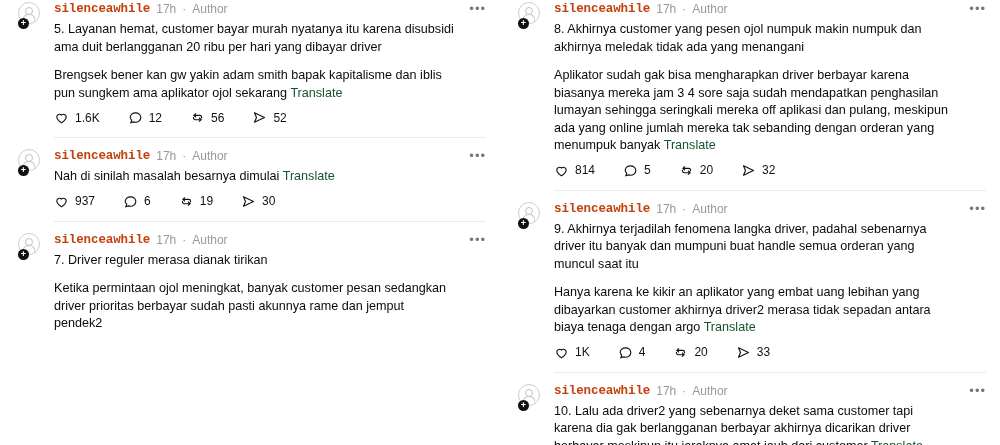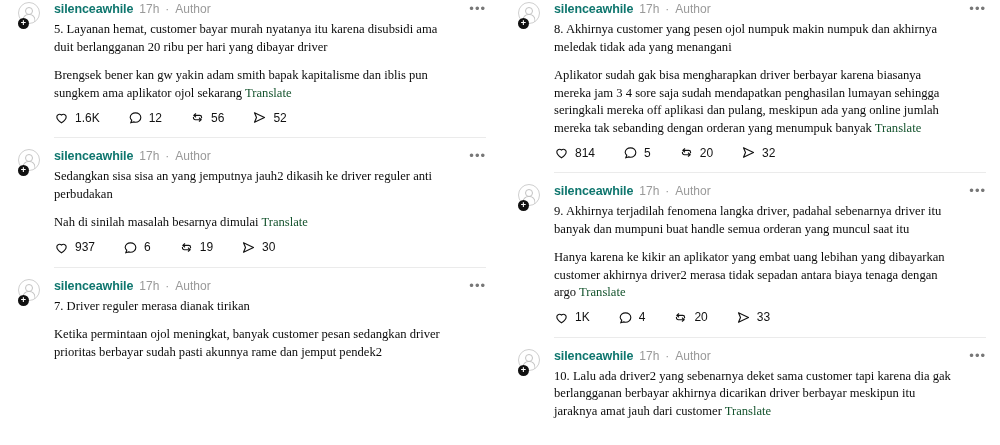--- a/index.html
+++ b/index.html
@@ -28,32 +28,31 @@
     position:absolute;left:50%;top:11px;transform:translateX(-50%);
     width:11px;height:7px;border-top-left-radius:6px;border-top-right-radius:6px;
     border:1.1px solid #c2c2c2;border-bottom:none;
   }
   .plus{
     position:absolute;left:18px;top:18px;width:11px;height:11px;border-radius:50%;
     background:#111111;color:#ffffff;font-size:9px;line-height:11px;text-align:center;
     font-weight:700;
   }
   .hdr{display:flex;align-items:center;gap:6px;height:18px;margin-bottom:3px;}
-  .uname{font-size:12.5px;font-weight:700;color:#0f766e;letter-spacing:-0.1px;}
+  .uname{font-size:12.5px;font-weight:700;color:#c2410c;letter-spacing:-0.1px;font-family:Liberation Mono, monospace;}
   .time{font-size:12px;color:#999999;}
   .dot{font-size:12px;color:#999999;}
   .author{font-size:12px;color:#999999;}
   .more{
     position:absolute;right:14px;top:4px;font-size:13px;color:#777;letter-spacing:1px;
     line-height:10px;
   }
   .para{
     font-size:12.6px;line-height:17.5px;color:#0b0b0b;margin:0 0 11px 0;
     max-width:400px;
-    font-family:Liberation Serif, serif;
   }
   .para:last-of-type{margin-bottom:8px;}
   .translate{color:#14532d;}
   .actions{display:flex;align-items:center;gap:4px;margin-top:2px;padding-bottom:10px;}
   .act{display:flex;align-items:center;gap:6px;margin-right:24px;color:#111;}
   .act .num{font-size:12px;color:#111;}
   svg{display:block;}
   .icon{width:15px;height:15px;}
   .sep{height:1px;background:#ebebeb;margin:0 0 9px 54px;width:calc(100% - 68px);}
 </style>
@@ -126,21 +125,20 @@
     </div>
     <div class="plus">+</div>
     <div class="more">•••</div>
     <div class="hdr">
       <span class="uname">silenceawhile</span>
       <span class="time">17h</span>
       <span class="dot">·</span>
       <span class="author">Author</span>
     </div>
     <div class="body-text">
-            <div class="para">Sedangkan sisa sisa an yang jemputnya jauh2 dikasih ke driver reguler anti perbudakan</div>
             <div class="para">Nah di sinilah masalah besarnya dimulai<span class="translate">  Translate</span></div>
           </div>
     <div class="actions">
       <div class="act">
         <span class="icon">
           <svg viewBox="0 0 24 24" width="15" height="15" fill="none" stroke="#111" stroke-width="1.8">
             <path d="M12 20.5s-7.5-4.7-7.5-9.6A4.4 4.4 0 0 1 12 8.1a4.4 4.4 0 0 1 7.5 2.8c0 4.9-7.5 9.6-7.5 9.6z"></path>
           </svg>
         </span>
         <span class="num">937</span>

